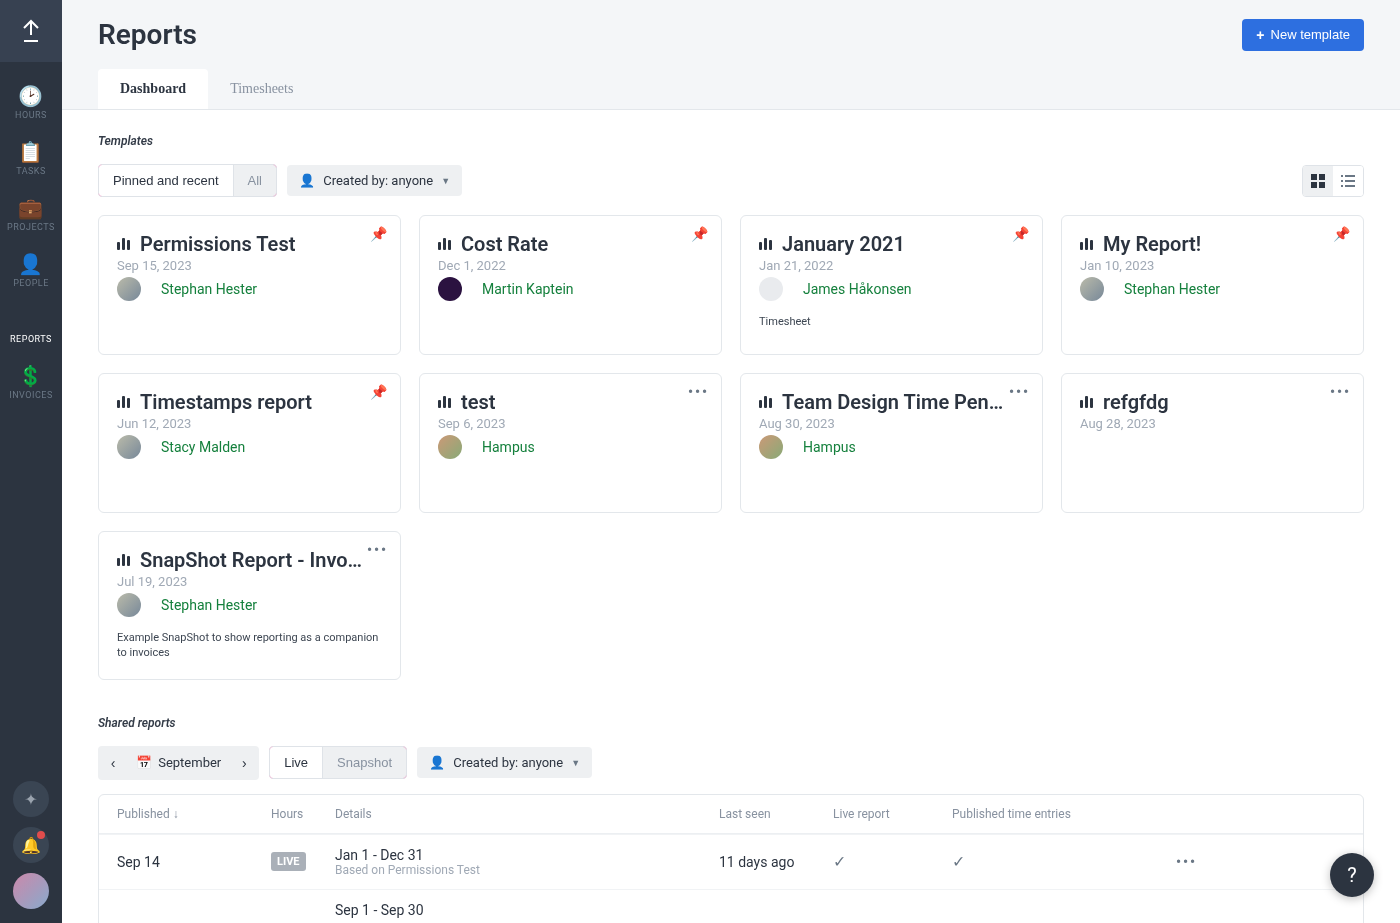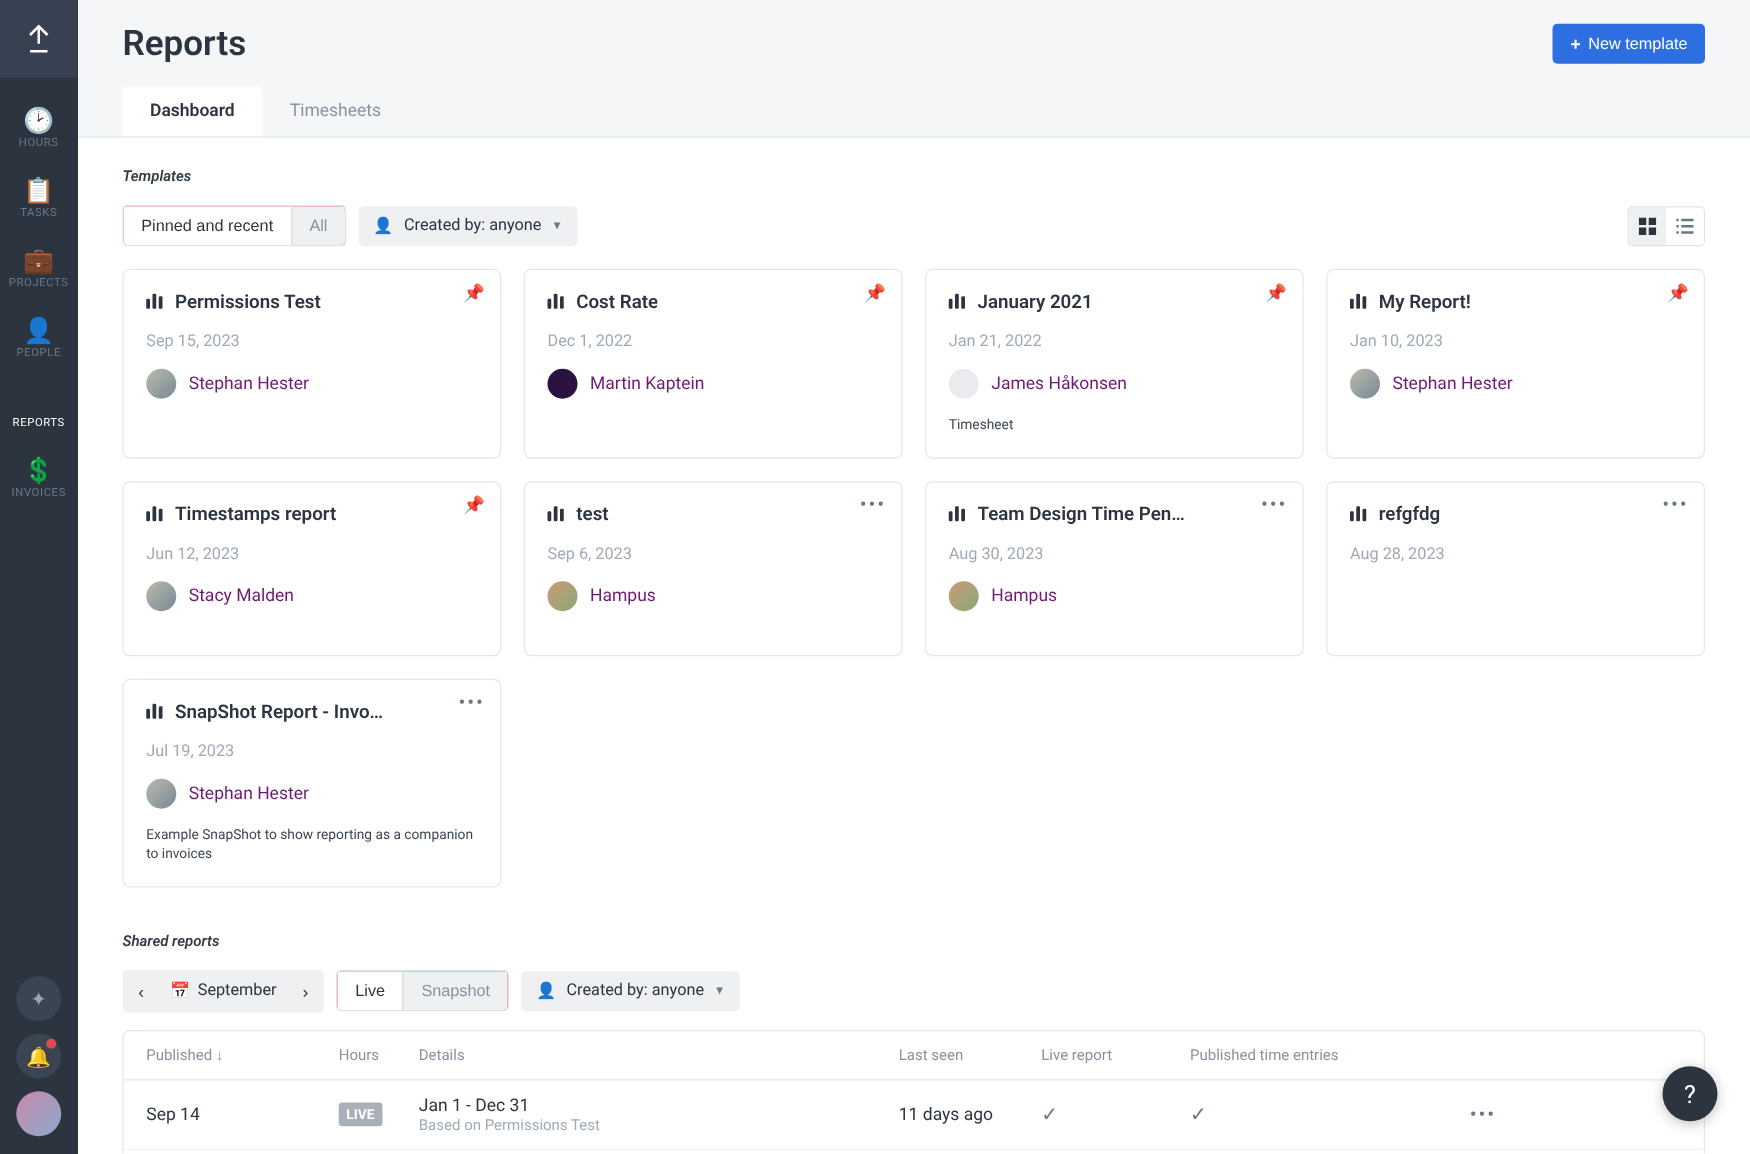--- a/index.html
+++ b/index.html
@@ -19,21 +19,21 @@
 .bottom-icon .dot { position: absolute; top: 4px; right: 4px; width: 8px; height: 8px; border-radius: 50%; background: #e04c4c; }
 .avatar-small { width: 36px; height: 36px; border-radius: 50%; background: linear-gradient(135deg,#c8a,#8ac); }
 
 
 .main { margin-left: 62px; height: 100%; }
 .page-header { background: #f4f6f8; padding: 18px 36px 0 36px; border-bottom: 1px solid #e3e7eb; }
 .page-title-row { display: flex; align-items: center; justify-content: space-between; }
 .page-title { font-size: 28px; font-weight: 600; color: #2c3440; }
 .btn-primary { background: #2d6fe0; color: #fff; border: none; border-radius: 4px; padding: 8px 14px; font-size: 13px; font-weight: 500; cursor: pointer; display: inline-flex; align-items: center; gap: 6px; }
 .btn-primary .plus { font-size: 14px; font-weight: 700; }
-.tabs { display: flex; gap: 0; margin-top: 18px; }
+.tabs { display: flex; gap: 0; margin-top: 18px; font-family: Liberation Serif, serif; }
 .tab { padding: 12px 22px; font-size: 14px; color: #8892a0; cursor: pointer; border-top-left-radius: 4px; border-top-right-radius: 4px; }
 .tab.active { background: #fff; color: #2c3440; font-weight: 600; }
 
 .content { padding: 24px 36px; }
 .section-heading { font-size: 12px; font-weight: 600; color: #333b47; margin-bottom: 16px; font-style: italic; }
 
 
 .filter-row { display: flex; align-items: center; gap: 10px; margin-bottom: 18px; }
 .seg-group { display: inline-flex; border: 1px solid #dfe3e8; border-radius: 4px; overflow: hidden; background: #ec4899; }
 .seg-btn { padding: 8px 14px; font-size: 13px; color: #2c3440; background: #fff; border: none; cursor: pointer; }
@@ -42,23 +42,23 @@
 .pill { display: inline-flex; align-items: center; gap: 8px; background: #eef0f2; border-radius: 4px; padding: 8px 12px; font-size: 13px; color: #2c3440; cursor: pointer; }
 .pill .caret { font-size: 9px; color: #6a7785; }
 .view-toggle { margin-left: auto; display: inline-flex; border: 1px solid #dfe3e8; border-radius: 4px; overflow: hidden; }
 .view-btn { width: 30px; height: 30px; display:flex; align-items:center; justify-content:center; background:#fff; border:none; cursor:pointer; color:#6a7785; }
 .view-btn.active { background: #eef0f2; color:#2c3440; }
 
 
 .card-grid { display: grid; grid-template-columns: repeat(4, 1fr); gap: 18px; margin-bottom: 36px; }
 .card { border: 1px solid #e3e7eb; border-radius: 6px; padding: 16px 18px 18px; min-height: 140px; position: relative; cursor: pointer; background: #fff; }
 .card-title-row { display: flex; align-items: center; gap: 10px; }
-.card-title { font-size: 15px; font-weight: 600; color: #2c3440; white-space: nowrap; overflow: hidden; text-overflow: ellipsis; }
-.card-date { font-size: 13px; color: #a0a9b5; margin-top: 16px; }
-.card-author { display: flex; align-items: center; gap: 10px; margin-top: 14px; font-size: 14px; color: #701a75; }
+.card-title { font-size: 20px; font-weight: 600; color: #2c3440; white-space: nowrap; overflow: hidden; text-overflow: ellipsis; }
+.card-date { font-size: 13px; color: #a0a9b5; margin-top: 2px; }
+.card-author { display: flex; align-items: center; gap: 20px; margin-top: 4px; font-size: 14px; color: #15803d; }
 .avatar { width: 24px; height: 24px; border-radius: 50%; background: #d0d5db; display:inline-block; }
 .avatar.a { background: linear-gradient(135deg,#bba,#789); }
 .avatar.b { background: #2b1240; }
 .avatar.c { background: #e9ebee; }
 .avatar.d { background: linear-gradient(135deg,#c97,#8a7); }
 .avatar.e { background: linear-gradient(135deg,#b77,#d9a); }
 .card-note { font-size: 11px; color: #3d4652; margin-top: 14px; line-height: 1.35; }
 .pin, .dots { position: absolute; top: 10px; right: 12px; color: #2c3440; font-size: 14px; }
 .dots { color: #6a7785; letter-spacing: 2px; font-weight: 700; cursor: pointer; }
 .bars-icon { display: inline-flex; gap: 2px; align-items: flex-end; }

